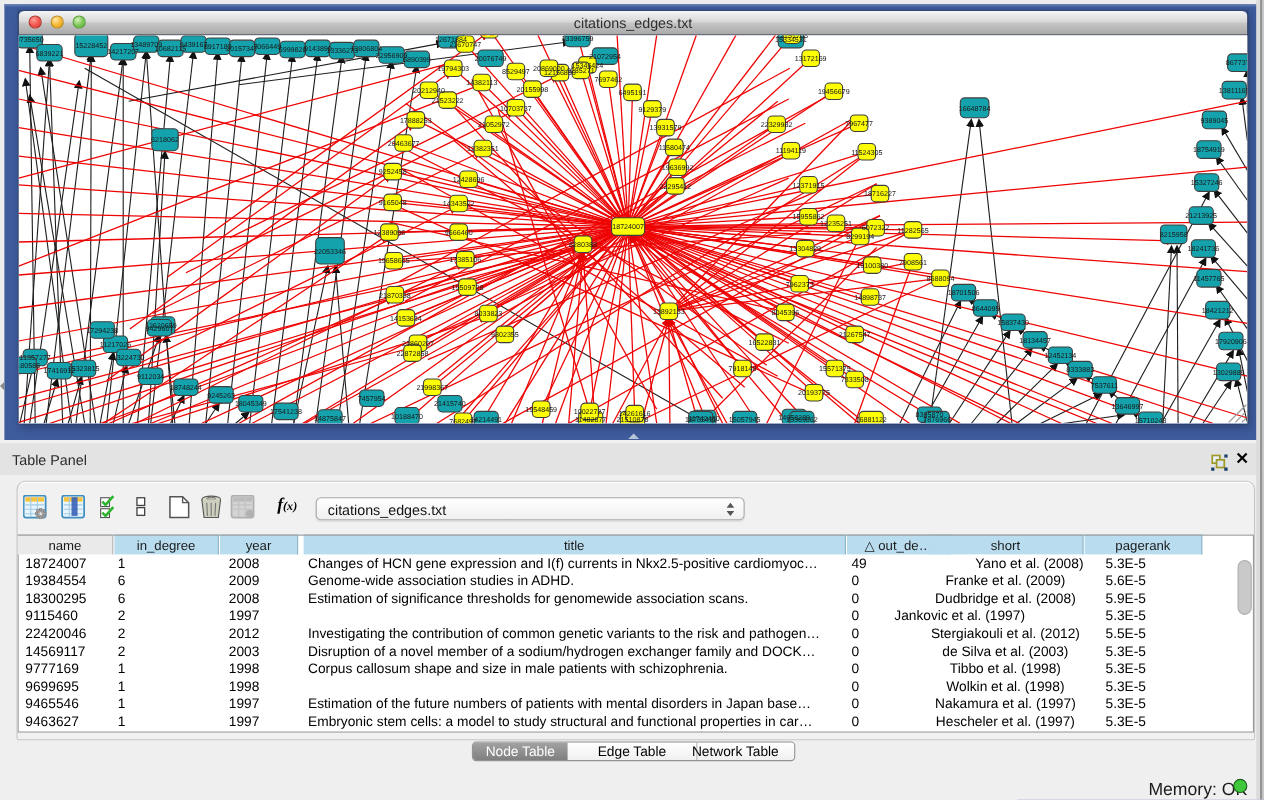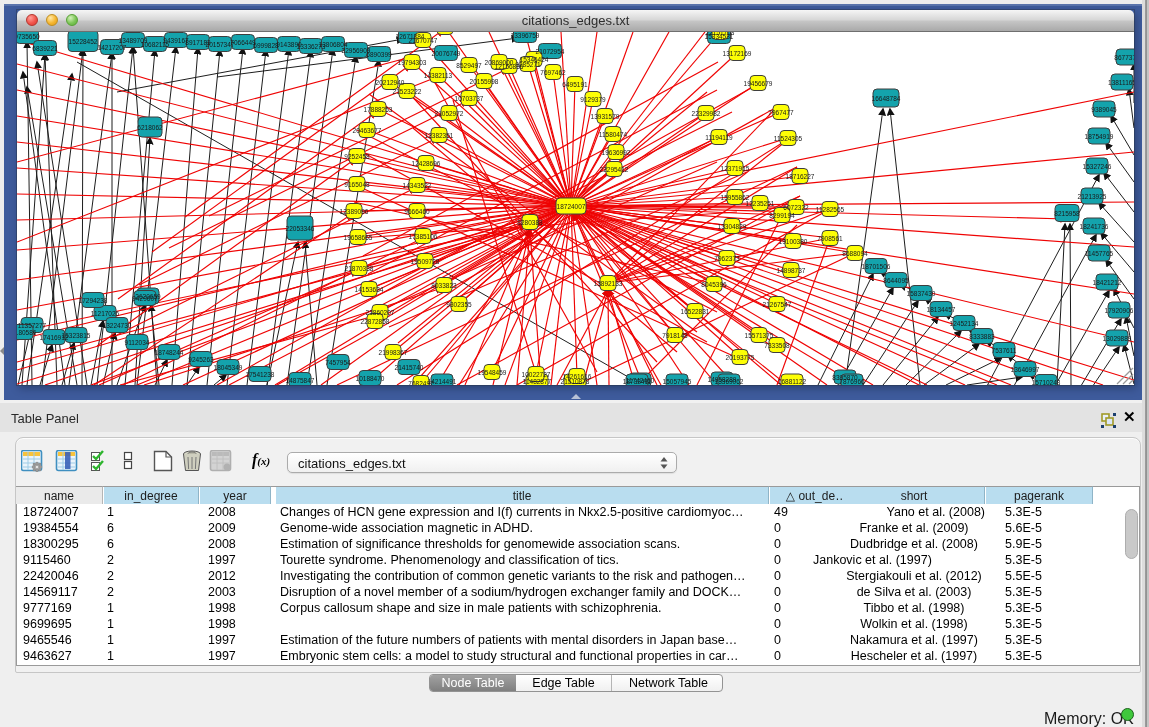--- a/index.html
+++ b/index.html
@@ -50,21 +50,21 @@
 
 #sb { left:1125px; top:509px; width:13px; height:50px; background:#c9c9c9;
   border:1px solid #adadad; border-radius:7px; }
 
 #tabs { left:429px; top:674px; width:294px; height:18px; border:1px solid #939393;
   border-radius:4px; background:linear-gradient(#ffffff,#f0f0f0); }
 #tabs .seg { position:absolute; top:0; height:16px; font-size:12.5px; text-align:center;
   line-height:16px; color:#000; }
 #seg1 { left:0; width:86px; background:linear-gradient(#a2a2a2,#7f7f7f); color:#fff !important;
   border-radius:3px 0 0 3px; }
-#seg2 { left:86px; width:96px; border-right:1px solid #b5b5b5; }
+#seg2 { left:86px; width:118px; border-right:1px solid #b5b5b5; }
 #seg3 { left:183px; width:111px; }
 
 #mem { left:1044px; top:710px; font-size:16px; color:#1a1a1a; }
 #memdot { left:1121px; top:708px; width:13px; height:13px; border-radius:50%;
   background:#3fc83c; border:1.5px solid #1c611c; }
 
 #redge { left:1142px; top:0; width:7px; height:727px;
   background:linear-gradient(90deg,#dcdcdc 0 3px,#9e9e9e 3px,#8f8f8f 5px,#c4c4c4 5px); }
 </style></head>
 <body>
@@ -775,39 +775,38 @@
 <span style="left:192px">2008</span>
 <span style="left:264px">Changes of HCN gene expression and I(f) currents in Nkx2.5-positive cardiomyoc…</span>
 <span style="left:758px">49</span>
 <span style="left:827px;width:142px;text-align:right">Yano et al. (2008)</span>
 <span style="left:989px">5.3E-5</span>
 </div>
 <div class="row" style="top:520px">
 <span style="left:7px">19384554</span>
 <span style="left:91px">6</span>
 <span style="left:192px">2009</span>
-<span style="left:264px">Genome-wide association magnetic in ADHD.</span>
+<span style="left:264px">Genome-wide association studies in ADHD.</span>
 <span style="left:758px">0</span>
 <span style="left:827px;width:142px;text-align:center">Franke et al. (2009)</span>
 <span style="left:989px">5.6E-5</span>
 </div>
 <div class="row" style="top:536px">
 <span style="left:7px">18300295</span>
 <span style="left:91px">6</span>
 <span style="left:192px">2008</span>
 <span style="left:264px">Estimation of significance thresholds for genomewide association scans.</span>
 <span style="left:758px">0</span>
 <span style="left:827px;width:142px;text-align:center">Dudbridge et al. (2008)</span>
 <span style="left:989px">5.9E-5</span>
 </div>
 <div class="row" style="top:552px">
 <span style="left:7px">9115460</span>
 <span style="left:91px">2</span>
 <span style="left:192px">1997</span>
-<span style="left:264px">Tourette syndrome. Phenomenology and classification of tics.</span>
 <span style="left:758px">0</span>
 <span style="left:797px;width:142px;text-align:left">Jankovic et al. (1997)</span>
 <span style="left:989px">5.3E-5</span>
 </div>
 <div class="row" style="top:568px">
 <span style="left:7px">22420046</span>
 <span style="left:91px">2</span>
 <span style="left:192px">2012</span>
 <span style="left:264px">Investigating the contribution of common genetic variants to the risk and pathogen…</span>
 <span style="left:758px">0</span>

